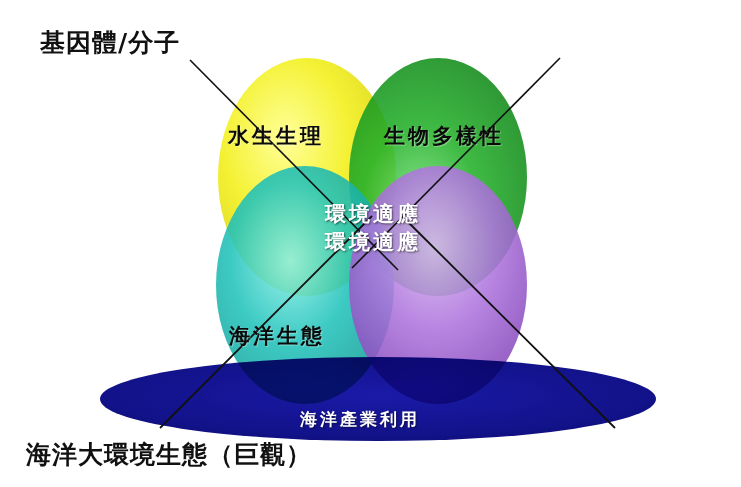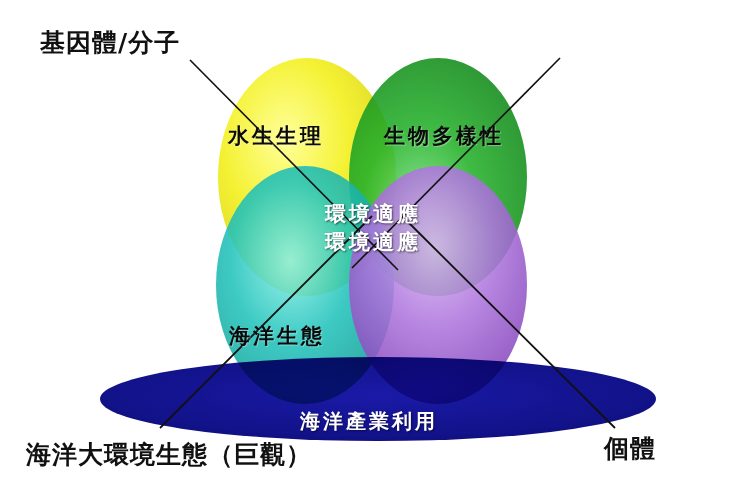--- a/index.html
+++ b/index.html
@@ -50,21 +50,21 @@
     color: #ffffff;
     font-size: 21px;
     font-weight: 700;
     letter-spacing: 3px;
     text-align: center;
     line-height: 1.35;
     text-shadow: 1px 1px 2px rgba(0,0,0,0.55);
   }
   .base-label {
     color: #ffffff;
-    font-size: 20px;
+    font-size: 17px;
     font-weight: 700;
     letter-spacing: 3px;
     text-shadow: 1px 1px 2px rgba(0,0,0,0.5);
   }
 </style>
 </head>
 <body>
 
 <div id="stage">
 
@@ -110,21 +110,20 @@
     <line x1="560" y1="58" x2="352" y2="268" stroke="#111111" stroke-width="1.6"></line>
     <line x1="160" y1="428" x2="372" y2="216" stroke="#111111" stroke-width="1.8"></line>
     <line x1="615" y1="428" x2="404" y2="218" stroke="#111111" stroke-width="1.8"></line>
   </svg>
 
   <div class="lbl outer-label" style="left:40px; top:26px;">基因體/分子</div>
 
 
   <div class="lbl outer-label" style="left:26px; top:438px;">海洋大環境生態（巨觀）</div>
 
-  <div class="lbl outer-label" style="left:604px; top:432px;">個體</div>
 
   <div class="lbl lobe-label" style="left:228px; top:122px;">水生生理</div>
 
   <div class="lbl lobe-label" style="left:384px; top:122px;font-family:Liberation Mono, monospace;">生物多樣性</div>
 
   <div class="lbl lobe-label" style="left:229px; top:322px;text-align:right;">海洋生態</div>
 
 
   <div class="lbl center-label" style="left:268px; top:200px; width:210px;">
     <div>環境適應</div>

